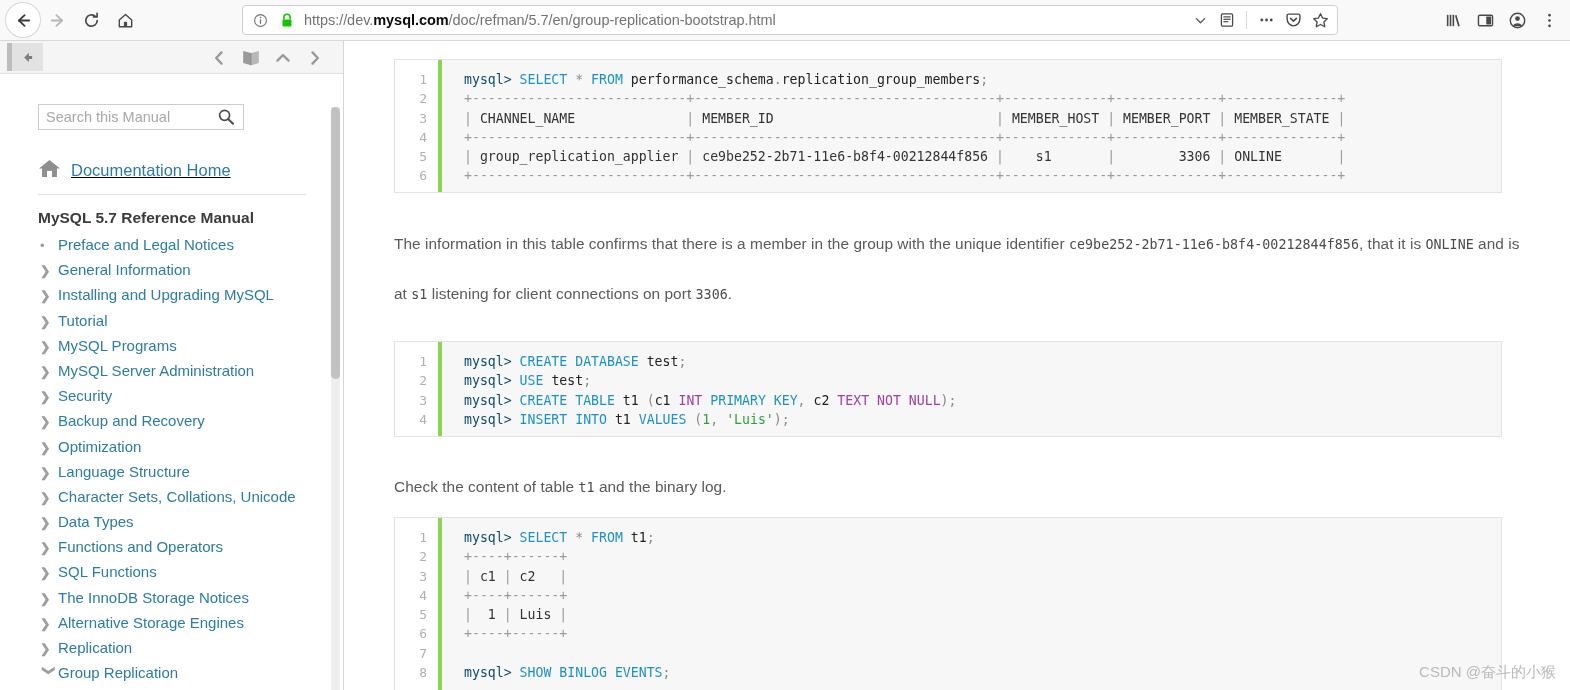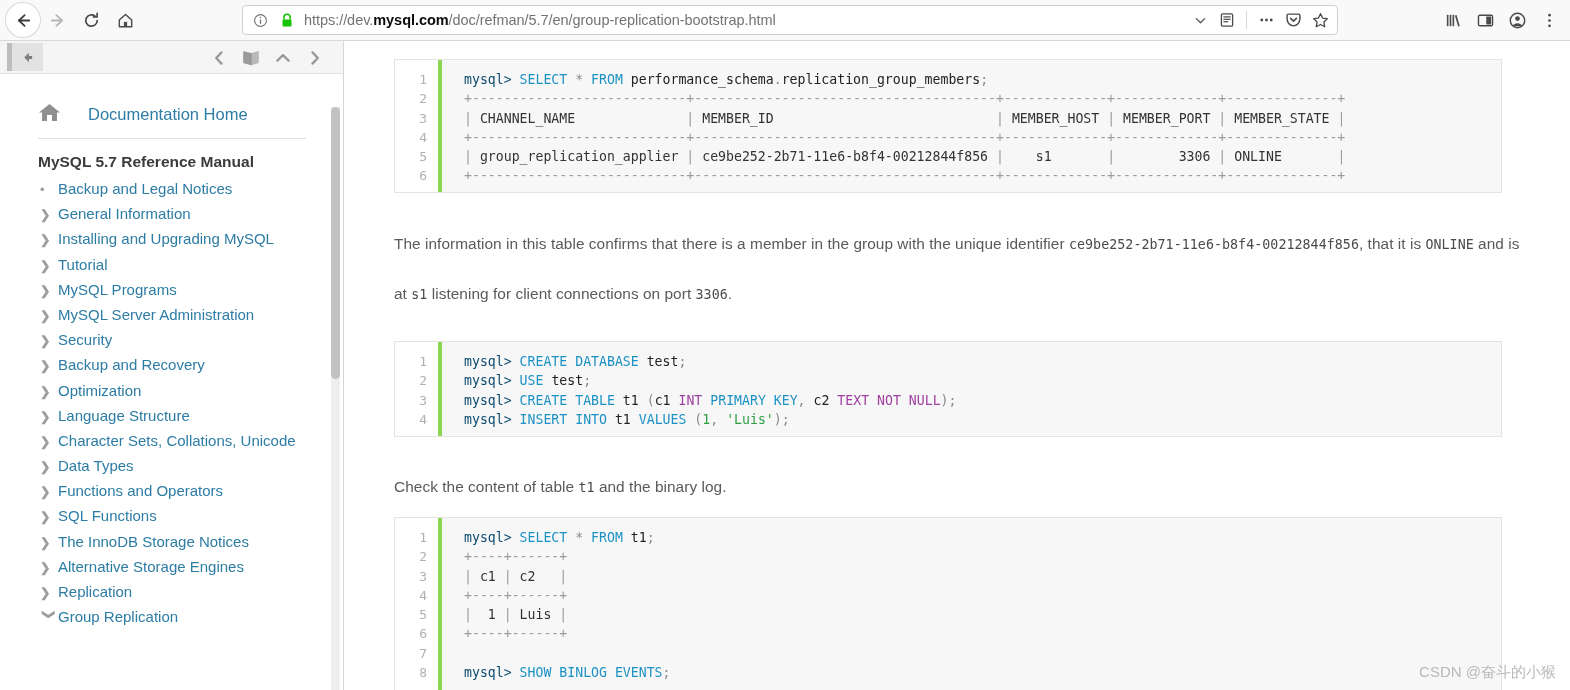--- a/index.html
+++ b/index.html
@@ -123,22 +123,23 @@
     background: transparent;
   }
   #search-input::placeholder { color: #a8a8a8; }
   #search-icon-btn {
     width: 30px; height: 24px;
     display:flex; align-items:center; justify-content:center;
   }
 
   #doc-home-row {
     display: flex; align-items: center;
-    gap: 27px;
+    gap: 10px;
     padding: 28px 0 0 38px;
+    text-decoration: underline;
   }
   #doc-home-label {
     color: #2d7ca4;
     font-size: 16.5px;
   }
   #sidebar-divider {
     margin: 11px 38px 0 38px;
     height: 1px;
     background: #e0e0e0;
     width: 268px;
@@ -409,39 +410,50 @@
         <span class="stool">
           <svg width="14" height="16" viewBox="0 0 14 16" aria-hidden="true">
             <path d="M4.5 2.4 L9.8 8 L4.5 13.6" fill="none" stroke="#9a9a9a" stroke-width="2.4" stroke-linecap="round" stroke-linejoin="round"></path>
           </svg>
         </span>
       </div>
     </div>
 
     <div id="sidebar-body">
 
+      <div id="search-row">
+        <div id="search-box">
+          <input id="search-input" type="text" placeholder="Search this Manual" style="">
+          <span id="search-icon-btn">
+            <svg width="18" height="18" viewBox="0 0 18 18" aria-hidden="true">
+              <circle cx="7.6" cy="7.3" r="5" fill="none" stroke="#4d4d4d" stroke-width="1.7"></circle>
+              <path d="M11.4 11.2 L16 15.8" stroke="#4d4d4d" stroke-width="2" stroke-linecap="round"></path>
+            </svg>
+          </span>
+        </div>
+      </div>
 
       <div id="doc-home-row">
         <span>
           <svg width="23" height="21" viewBox="0 0 24 22" aria-hidden="true">
             <path d="M12 2 L23 11 L19.8 11 L19.8 20 L4.2 20 L4.2 11 L1 11 Z" fill="#8f8f8f"></path>
             <rect x="9.4" y="13.5" width="5.2" height="6.5" fill="#ffffff"></rect>
           </svg>
         </span>
         <span id="doc-home-label">Documentation Home</span>
       </div>
 
       <div id="sidebar-divider"></div>
 
       <div id="manual-title">MySQL 5.7 Reference Manual</div>
 
       <ul id="nav-list">
           <li>
             <span class="nav-marker bullet">•</span>
-            <span class="nav-label">Backup and Legal Notices</span>
+            <span class="nav-label">Preface and Legal Notices</span>
           </li>
           <li>
             <span class="nav-marker chev">❯</span>
             <span class="nav-label">General Information</span>
           </li>
           <li>
             <span class="nav-marker chev">❯</span>
             <span class="nav-label">Installing and Upgrading MySQL</span>
           </li>
           <li>

